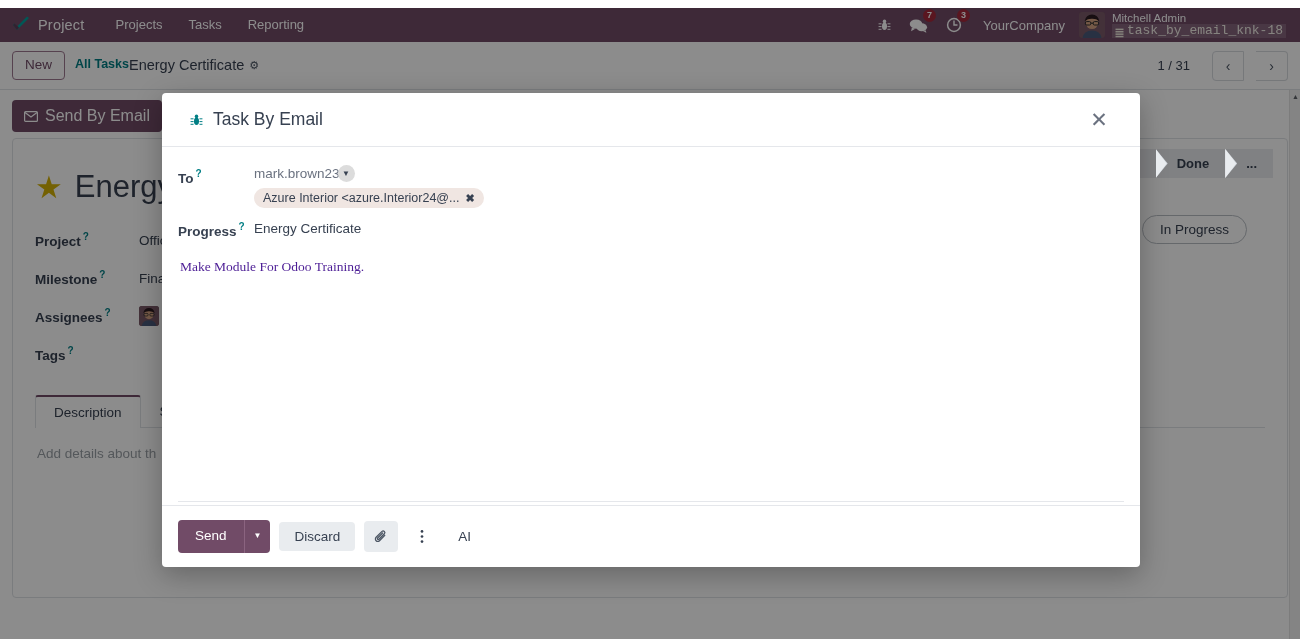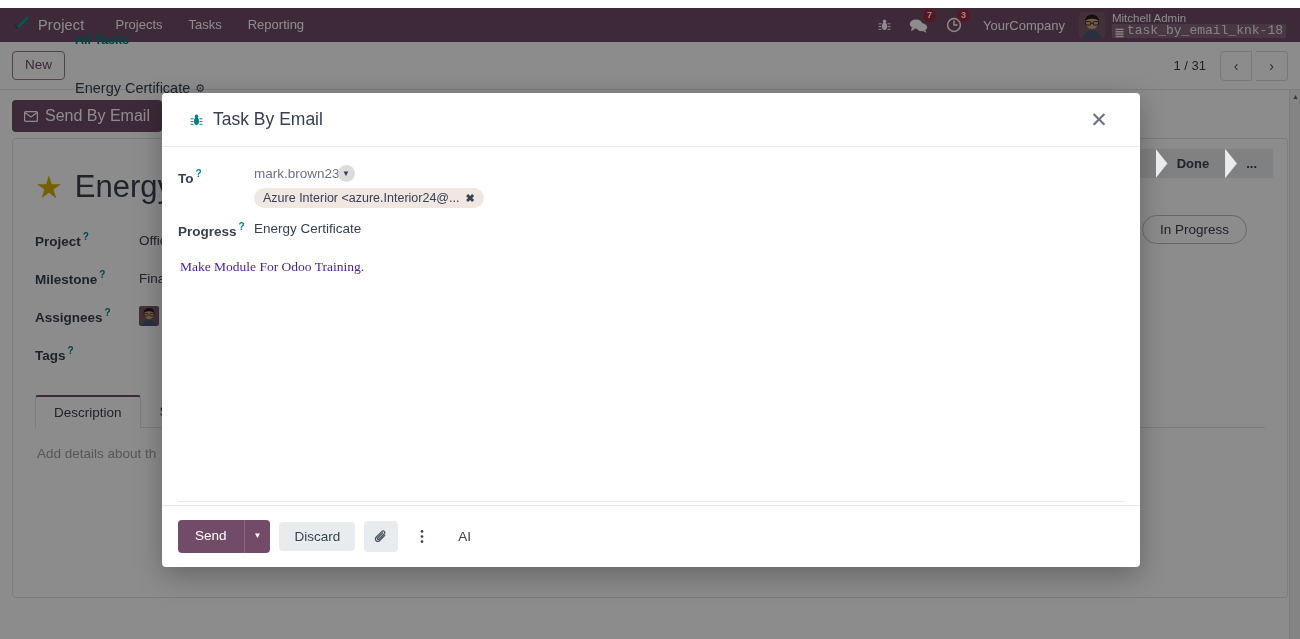--- a/index.html
+++ b/index.html
@@ -48,25 +48,25 @@
 
   
   .cp {
     height: 48px; background: #fff; border-bottom: 1px solid #dee2e6;
     display: flex; align-items: center; padding: 0 12px; position: relative;
   }
   .btn-new {
     border: 1px solid #9d7890; color: #714B67; background: #fff;
     border-radius: 4px; font-size: 13.5px; padding: 5px 12px; line-height: 1.2;
   }
-  .bc { margin-left: 10px; display: flex; flex-direction: column; line-height: 1.22; gap: 32px; }
+  .bc { margin-left: 10px; display: flex; flex-direction: row; line-height: 1.22; }
   .bc-parent { color: #017e84; font-size: 12.5px; font-weight: 600; }
   .bc-cur { color: #374151; font-size: 14.5px; display: flex; align-items: center; gap: 5px; }
   .gear { font-size: 11px; color: #4b5563; }
-  .cp-right { margin-left: auto; display: flex; align-items: center; gap: 4px; }
+  .cp-right { margin-left: auto; display: flex; align-items: center; gap: 12px; }
   .pager-text { font-size: 13px; color: #374151; margin-right: 10px; }
   .pager-btn {
     width: 32px; height: 30px; border: 1px solid #d7dade; background: #fff;
     display: flex; align-items: center; justify-content: center; color: #4b5563; font-size: 14px;
   }
   .pager-btn.l { border-radius: 4px 0 0 4px; }
   .pager-btn.r { border-radius: 0 4px 4px 0; border-left: none; }
 
   
   .action-row { padding: 10px 12px 6px 12px; display: flex; align-items: center; }

